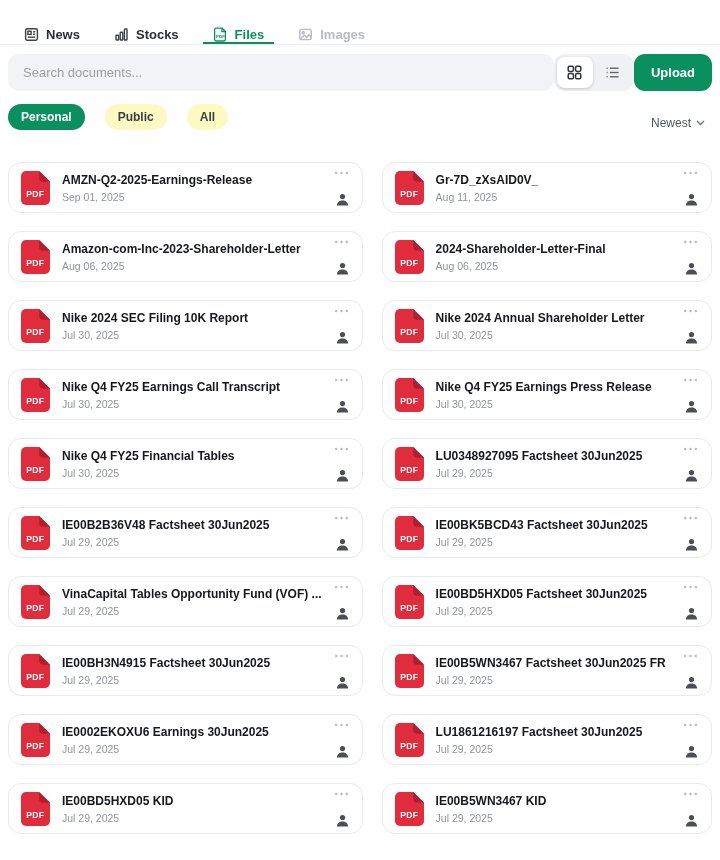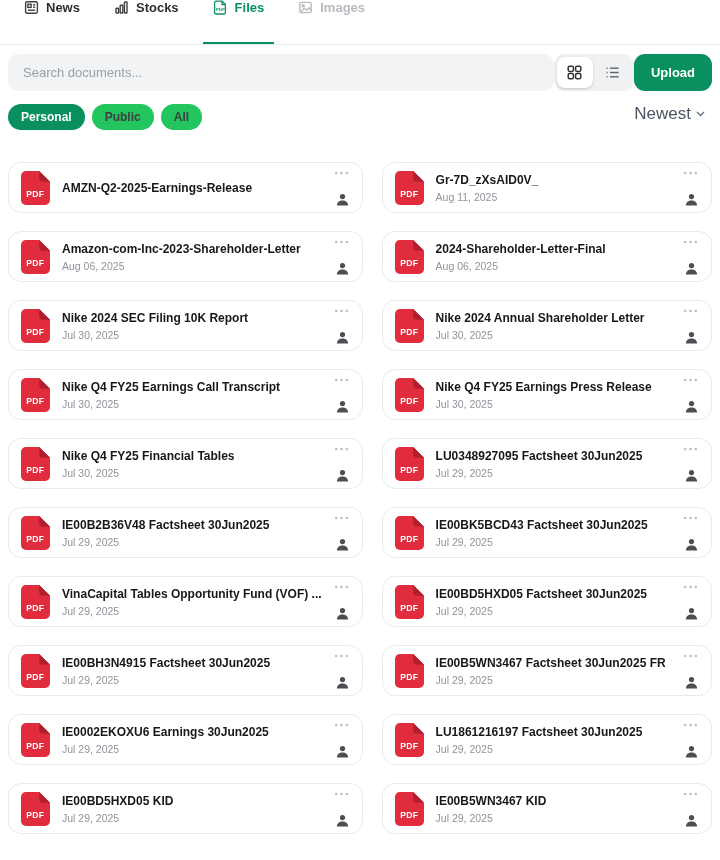--- a/index.html
+++ b/index.html
@@ -8,21 +8,21 @@
     width:720px; min-height:860px;
     font-family:"Liberation Sans", sans-serif;
     color:#1f2328;
   }
   
   .header {
     height:45px; border-bottom:1px solid #ececee;
     display:flex; align-items:stretch; padding-left:14px;
   }
   .tab {
-    display:flex; align-items:flex-start; gap:7px;
+    display:flex; align-items:flex-end; gap:7px;
     padding:0 10px; margin-right:14px; cursor:pointer;
     font-size:13px; font-weight:bold; color:#2b2f33;
     border-bottom:2px solid transparent;
   }
   .tab svg { display:block; }
   .tab .ticon { stroke:#3c4043; }
   .tab.active { color:#0a8f5f; border-bottom-color:#0a8f5f; }
   .tab.active .ticon { stroke:#0a8f5f; }
   .tab.active .ticon text { fill:#0a8f5f; }
   .tab.muted { color:#b6bbc1; }
@@ -43,31 +43,31 @@
     width:36px; height:31px; display:flex; align-items:center; justify-content:center;
     border:none; background:transparent; border-radius:8px; cursor:pointer;
   }
   .view-btn.active { background:#fff; box-shadow:0 1px 3px rgba(0,0,0,.18); }
   .upload-btn {
     border:none; cursor:pointer; background:#0a8f5f; color:#fff;
     font-size:13px; font-weight:bold; font-family:"Liberation Sans", sans-serif;
     border-radius:11px; padding:8px 17px;
   }
   
-  .filter-row { display:flex; align-items:flex-start; gap:7px; margin:13px 8px 0; }
+  .filter-row { display:flex; align-items:flex-end; gap:20px; margin:13px 8px 0; }
   .pill {
     border:none; cursor:pointer; height:26px; padding:0 13px;
-    border-radius:13px; background:#22c55e; color:#3c4043;
+    border-radius:13px; background:#fef9c3; color:#3c4043;
     font-size:12px; font-weight:bold; font-family:"Liberation Sans", sans-serif;
   }
   .pill.active { background:#0a8f5f; color:#fff; }
   .sort {
     margin-left:auto; display:flex; align-items:center; gap:5px;
     padding-right:7px; cursor:pointer;
-    font-size:17px; color:#4b5563;
+    font-size:12px; color:#4b5563;
   }
   
   .grid {
     margin:32px 8px 12px;
     display:grid; grid-template-columns:1fr 1fr;
     column-gap:19px; row-gap:18px;
   }
   .card {
     height:51px; border:1px solid #e9eaeb; border-radius:13px;
     display:flex; align-items:center; gap:12px;
@@ -165,20 +165,21 @@
 
 <div class="grid">
   <div class="card">
     <svg class="pdf-badge" viewBox="0 0 29 34">
       <path d="M5 0 h13.2 L29 10.8 V29 a5 5 0 0 1 -5 5 H5 a5 5 0 0 1 -5 -5 V5 a5 5 0 0 1 5 -5 z" fill="#e02c3c"></path>
       <path d="M18.2 0 L29 10.8 h-7 a3.8 3.8 0 0 1 -3.8 -3.8 z" fill="#b01f2e"></path>
       <text x="14.2" y="25.5" font-size="8.6" font-weight="bold" fill="#ffffff" text-anchor="middle" font-family="Liberation Sans, sans-serif" letter-spacing="0.2">PDF</text>
     </svg>
     <div class="file-text">
       <div class="file-title">AMZN-Q2-2025-Earnings-Release</div>
+      <div class="file-date">Sep 01, 2025</div>
     </div>
     <div class="card-rail">
       <button class="more-btn">
         <svg width="15" height="4" viewBox="0 0 15 4" fill="#b8bcc1">
           <circle cx="2.2" cy="2" r="1.25"></circle>
             <circle cx="7.5" cy="2" r="1.25"></circle>
             <circle cx="12.8" cy="2" r="1.25"></circle>
         </svg>
       </button>
       <svg width="13" height="13" viewBox="0 0 13 13" fill="#4b4f54">

